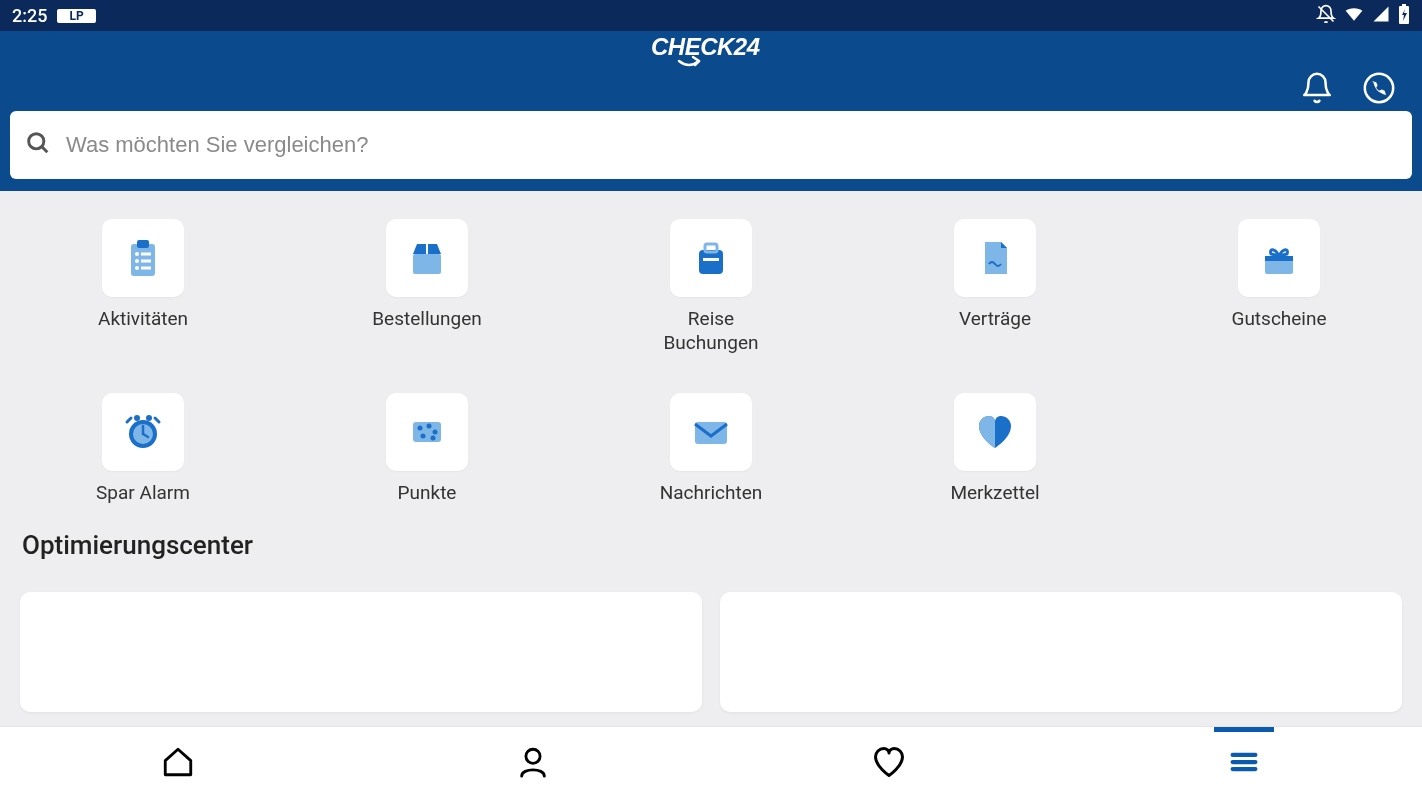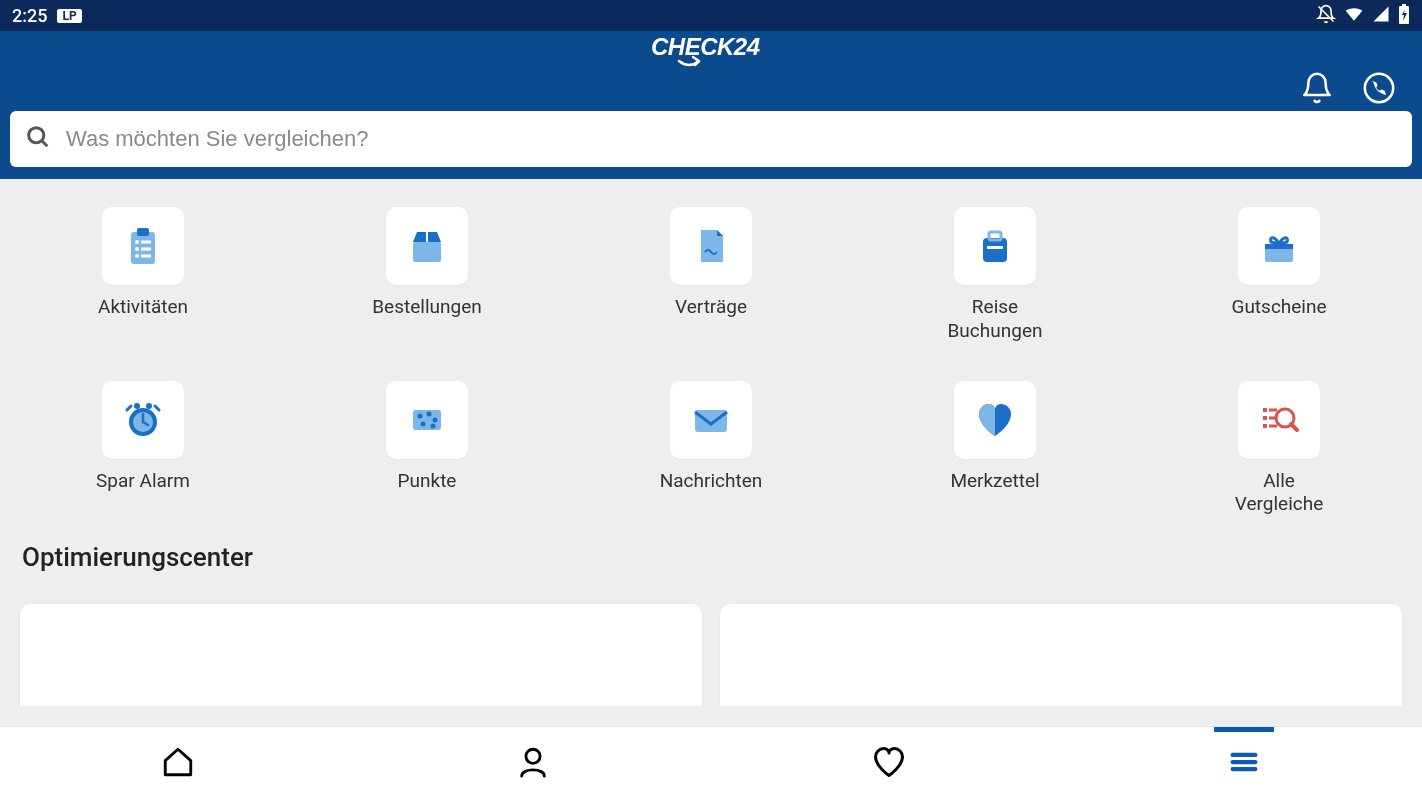--- a/index.html
+++ b/index.html
@@ -22,21 +22,21 @@
     font-weight: 500;
     gap: 36px;
   }
   .status-left { display: flex; align-items: center; gap: 10px; }
   .status-right { margin-left: auto; display: flex; align-items: center; gap: 8px; }
   .lp-badge {
     background: #fff;
     color: #0b2a5b;
     font-size: 12px;
     font-weight: 700;
-    padding: 1px 5px;
+    padding: 1px 12px;
     border-radius: 2px;
     line-height: 1;
   }
   .app-header {
     background: #0b4a8c;
     padding: 0 0 12px 0;
   }
   .app-header-top {
     height: 80px;
     display: flex;
@@ -57,21 +57,21 @@
     margin-left: auto;
     display: flex;
     align-items: center;
     gap: 28px;
   }
   .header-icons svg { stroke: #fff; }
   .search-bar {
     margin: 0 10px;
     background: #fff;
     border-radius: 6px;
-    height: 56px;
+    height: 68px;
     display: flex;
     align-items: center;
     padding: 0 14px;
     gap: 14px;
   }
   .search-bar input {
     border: none;
     outline: none;
     font-size: 22px;
     color: #444;
@@ -257,38 +257,38 @@
             <path d="M10 20 L14 10 L34 10 L38 20 Z" fill="#1a6fc9"></path>
             <line x1="24" y1="10" x2="24" y2="20" stroke="#fff" stroke-width="2"></line>
           </svg>
       </div>
       <div class="tile-label">Bestellungen</div>
     </div>
 
     <div class="tile">
       <div class="tile-icon">
         <svg width="48" height="48" viewBox="0 0 48 48">
+            <rect x="12" y="16" width="24" height="24" rx="4" fill="#1a6fc9"></rect>
+            <rect x="18" y="10" width="12" height="8" rx="2" fill="none" stroke="#7fb6e8" stroke-width="3"></rect>
+            <rect x="16" y="24" width="16" height="3" fill="#fff"></rect>
+          </svg>
+      </div>
+      <div class="tile-label">Reise
+Buchungen</div>
+    </div>
+
+    <div class="tile">
+      <div class="tile-icon">
+        <svg width="48" height="48" viewBox="0 0 48 48">
             <path d="M14 8 L30 8 L36 14 L36 40 L14 40 Z" fill="#7fb6e8"></path>
             <path d="M30 8 L30 14 L36 14 Z" fill="#1a6fc9"></path>
             <path d="M18 30 Q21 26 24 30 T30 30" stroke="#1a6fc9" stroke-width="2" fill="none"></path>
           </svg>
       </div>
       <div class="tile-label">Verträge</div>
-    </div>
-
-    <div class="tile">
-      <div class="tile-icon">
-        <svg width="48" height="48" viewBox="0 0 48 48">
-            <rect x="12" y="16" width="24" height="24" rx="4" fill="#1a6fc9"></rect>
-            <rect x="18" y="10" width="12" height="8" rx="2" fill="none" stroke="#7fb6e8" stroke-width="3"></rect>
-            <rect x="16" y="24" width="16" height="3" fill="#fff"></rect>
-          </svg>
-      </div>
-      <div class="tile-label">Reise
-Buchungen</div>
     </div>
 
     <div class="tile">
       <div class="tile-icon">
         <svg width="48" height="48" viewBox="0 0 48 48">
             <rect x="10" y="22" width="28" height="18" rx="2" fill="#7fb6e8"></rect>
             <rect x="10" y="22" width="28" height="5" fill="#1a6fc9"></rect>
             <path d="M24 22 C20 14 14 14 16 20 L24 22 M24 22 C28 14 34 14 32 20 L24 22" fill="none" stroke="#1a6fc9" stroke-width="3"></path>
           </svg>
       </div>
@@ -339,36 +339,20 @@
     <div class="tile">
       <div class="tile-icon">
         <svg width="48" height="48" viewBox="0 0 48 48">
             <path d="M24 40 C24 40 8 30 8 18 C8 12 13 8 18 8 C21 8 24 10 24 14 C24 10 27 8 30 8 C35 8 40 12 40 18 C40 30 24 40 24 40" fill="#1a6fc9"></path>
             <path d="M24 40 C24 40 8 30 8 18 C8 12 13 8 18 8 C21 8 24 10 24 14 L24 40" fill="#7fb6e8"></path>
           </svg>
       </div>
       <div class="tile-label">Merkzettel</div>
     </div>
 
-    <div class="tile">
-      <div class="tile-icon">
-        <svg width="48" height="48" viewBox="0 0 48 48">
-            <rect x="8" y="12" width="4" height="4" fill="#d9534f"></rect>
-            <rect x="8" y="20" width="4" height="4" fill="#d9534f"></rect>
-            <rect x="8" y="28" width="4" height="4" fill="#d9534f"></rect>
-            <rect x="14" y="12.5" width="8" height="3" fill="#d9534f"></rect>
-            <rect x="14" y="20.5" width="8" height="3" fill="#d9534f"></rect>
-            <rect x="14" y="28.5" width="8" height="3" fill="#d9534f"></rect>
-            <circle cx="30" cy="22" r="9" fill="none" stroke="#d9534f" stroke-width="3"></circle>
-            <line x1="36" y1="28" x2="42" y2="34" stroke="#d9534f" stroke-width="4" stroke-linecap="round"></line>
-          </svg>
-      </div>
-      <div class="tile-label">Alle
-Vergleiche</div>
-    </div>
 
   </div>
 
   <div class="section-title">Optimierungscenter</div>
 
   <div class="cards-row">
     <div class="card"></div>
     <div class="card"></div>
   </div>
 </div>

